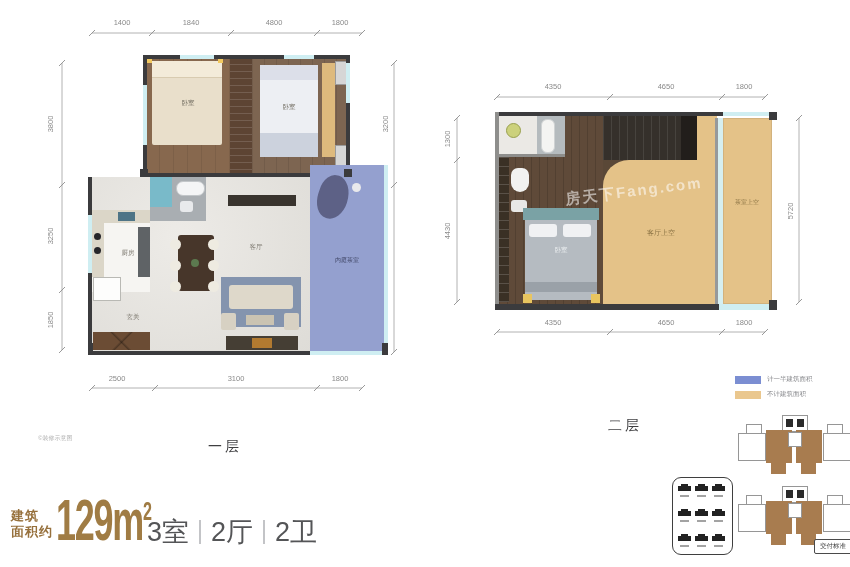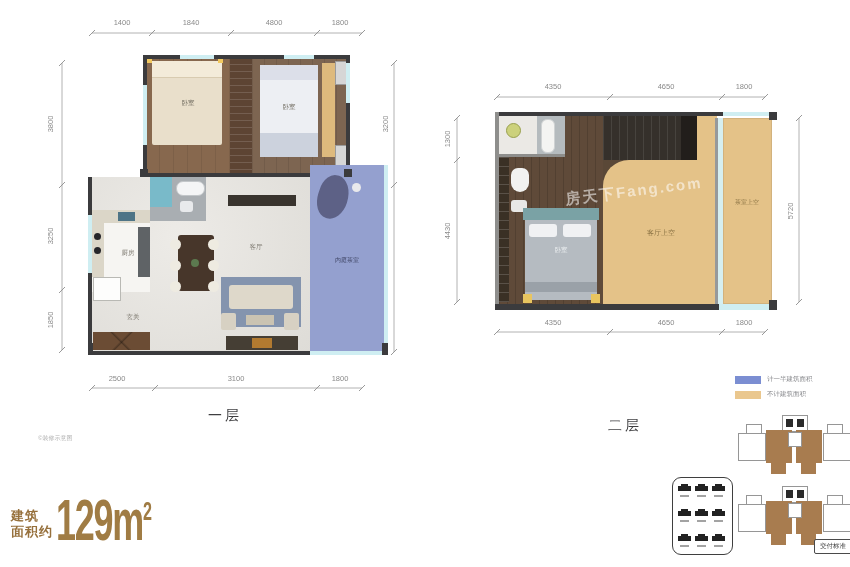--- a/index.html
+++ b/index.html
@@ -190,40 +190,47 @@
     <div class="abs" style="left:0;top:0;width:282px;height:4px;background:#3b3b3d"></div>
     <div class="abs" style="left:228px;top:0;width:49px;height:4px;background:#cfeef2"></div>
     <div class="abs" style="left:0;top:0;width:4px;height:196px;background:#8e8e8c"></div>
     <div class="abs" style="left:0;top:192px;width:224px;height:6px;background:#3b3b3d"></div>
     <div class="abs" style="left:224px;top:192px;width:53px;height:6px;background:#cfeef2"></div>
     <div class="abs" style="left:274px;top:0;width:8px;height:8px;background:#3b3b3d"></div>
     <div class="abs" style="left:274px;top:188px;width:8px;height:10px;background:#3b3b3d"></div>
   </div>
 
   <div class="abs" style="left:565px;top:182px;font-size:15px;font-weight:700;letter-spacing:2px;color:rgba(255,255,255,.55);transform:rotate(-7deg)">房天下Fang.com</div>
-  <div class="floorlabel" style="left:225px;top:407px">一层</div>
+  <div class="floorlabel" style="left:225px;top:438px">一层</div>
   <div class="floorlabel" style="left:625px;top:417px">二层</div>
   <div class="abs" style="left:38px;top:434px;font-size:6px;color:#b0b0b0">©装修示意图</div>
 
   <div class="abs" style="left:735px;top:373px">
     <div style="display:flex;align-items:center;height:13px">
       <div style="width:26px;height:8px;background:#7b8ed2"></div>
       <div style="font-size:6.5px;color:#85868a;margin-left:6px">计一半建筑面积</div>
     </div>
     <div style="display:flex;align-items:center;height:13px;margin-top:2px">
       <div style="width:26px;height:8px;background:#eac78e"></div>
       <div style="font-size:6.5px;color:#85868a;margin-left:6px">不计建筑面积</div>
     </div>
   </div>
 
   <div class="abs" style="left:11px;top:508px;font-size:13px;font-weight:700;color:#97713d;line-height:1.25;letter-spacing:1px">
     <div>建筑</div>
     <div>面积约</div>
   </div>
   <div class="abs" style="left:56px;top:486px;font-size:58px;font-weight:700;color:#a07c44;letter-spacing:-2px;transform:scaleX(.62);transform-origin:left top;white-space:nowrap"><span>129m</span><sup style="font-size:26px">2</sup></div>
+  <div class="abs" style="left:147px;top:514px;display:flex;align-items:center;font-size:27px;color:#545557">
+    <span>3室</span>
+    <span style="width:2px;height:24px;background:#c3c4c7;margin:0 10px"></span>
+    <span>2厅</span>
+    <span style="width:2px;height:24px;background:#c3c4c7;margin:0 10px"></span>
+    <span>2卫</span>
+  </div>
 
   <div class="abs" style="left:672px;top:477px;width:59px;height:76px;border:1.5px solid #3f3f3f;border-radius:9px">
     <div class="bldg" style="left:5px;top:6px"></div>
     <div class="bldg" style="left:22px;top:6px"></div>
     <div class="bldg" style="left:39px;top:6px"></div>
     <div class="blabel" style="left:7px;top:17px"></div>
     <div class="blabel" style="left:24px;top:17px"></div>
     <div class="blabel" style="left:41px;top:17px"></div>
     <div class="bldg" style="left:5px;top:31px"></div>
     <div class="bldg" style="left:22px;top:31px"></div>

